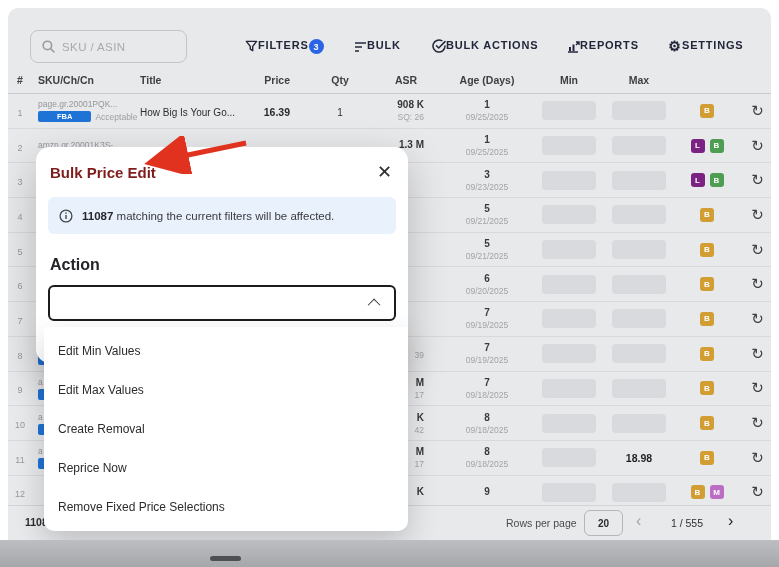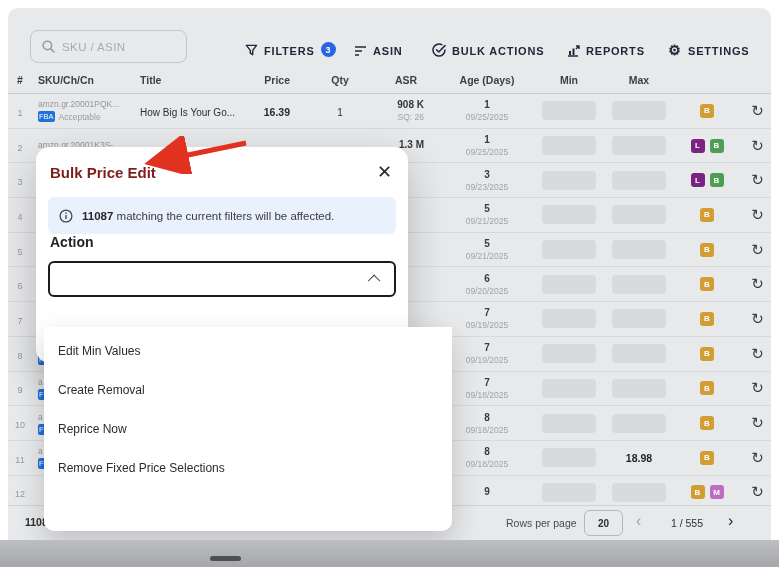--- a/index.html
+++ b/index.html
@@ -10,22 +10,22 @@
   .band { position:absolute; left:0; top:540px; width:779px; height:27px;
     background:linear-gradient(#bcbec1,#a5a7aa); }
   .home-pill { position:absolute; left:210px; top:556px; width:31px; height:5px;
     border-radius:3px; background:#4d4f52; }
 
   
   .search-box { position:absolute; left:22px; top:22px; width:157px; height:33px;
     border:1.5px solid #c3c5c8; border-radius:8px; display:flex; align-items:center;
     padding:0 10px; gap:7px; color:#a3a5a8; }
   .search-box .ph { font-size:11.5px; letter-spacing:.4px; color:#a8aaad; }
-  .tb-btn { position:absolute; top:31px; height:18px; display:flex; align-items:flex-end;
-    gap:6px; color:#23263a; font-size:11px; font-weight:700; letter-spacing:.8px; cursor:default; }
+  .tb-btn { position:absolute; top:31px; height:18px; display:flex; align-items:flex-start;
+    gap:0; color:#23263a; font-size:11px; font-weight:700; letter-spacing:.8px; cursor:default; }
   .tb-icon { display:inline-flex; width:14px; height:14px; align-items:center; justify-content:center; }
   .count-badge { width:15px; height:15px; border-radius:50%; background:#2b63e6; color:#fff;
     font-size:9px; font-weight:700; display:flex; align-items:center; justify-content:center; letter-spacing:0; }
   .gear-glyph { font-size:14px; line-height:1; color:#23263a; }
 
   
   .t-head { position:absolute; left:0; top:58px; width:763px; height:28px; display:flex;
     align-items:center; border-bottom:1px solid #c9cacd; font-size:10.5px; font-weight:700; color:#3d3f42; }
   .rows-wrap { position:absolute; left:0; top:86px; width:763px; }
   .t-row { display:flex; align-items:center; height:34.7px; border-bottom:1px solid #d8d9dc; }
@@ -33,21 +33,21 @@
   .c-title{width:124px; padding-left:10px;} .c-price{width:50px; text-align:right; padding-right:14px;}
   .c-qty{width:72px; text-align:center;} .c-asr{width:60px;}
   .c-age{width:102px; text-align:center;} .c-min{width:62px;} .c-gap{width:8px;} .c-max{width:62px;}
   .c-badges{width:74px; display:flex; justify-content:center; gap:5px;}
   .c-refresh{width:27px; text-align:center;}
   .t-head .c-asr{text-align:center;} .t-head .c-min,.t-head .c-max{text-align:center;}
   .t-row .c-asr{text-align:right; padding-right:12px;}
   .row-num{ font-size:9px; color:#96989b; }
   .sku-l1{ font-size:8.5px; color:#94969a; white-space:nowrap; overflow:hidden; }
   .sku-l2{ display:flex; align-items:center; gap:4px; margin-top:2px; }
-  .fba-badge{ font-size:7.5px; font-weight:400; color:#fff; border-radius:2px; padding:1px 1px; line-height:1.2; }
+  .fba-badge{ font-size:7.5px; font-weight:700; color:#fff; border-radius:2px; padding:1px 19px; line-height:1.2; }
   .cond{ font-size:8.5px; color:#9b9da0; }
   .cell-main{ font-size:10px; color:#2e2f31; white-space:nowrap; overflow:hidden; }
   .price-txt{ font-size:10.5px; font-weight:600; color:#2a2b2d; }
   .asr-main{ font-size:10px; font-weight:700; color:#353638; }
   .sub-txt{ font-size:8.5px; color:#a2a4a7; margin-top:2px; }
   .age-main{ font-size:10px; font-weight:600; color:#3a3b3d; }
   .pill{ width:54px; height:19px; margin:0 auto; background:#d9dadd; border-radius:4px; }
   .maxval{ display:block; text-align:center; font-size:10.5px; font-weight:700; color:#1f2022; }
   .mini-badge{ width:14px; height:14px; border-radius:3px; color:#fff; font-size:8px; font-weight:700;
     display:flex; align-items:center; justify-content:center; }
@@ -67,26 +67,26 @@
 
   
   .modal{ position:absolute; left:28px; top:139px; width:372px; height:216px; background:#fff;
     border-radius:14px; box-shadow:0 14px 40px rgba(0,0,0,.22); z-index:10; padding:0 12px; }
   .modal-head{ display:flex; align-items:center; justify-content:space-between; padding:16px 2px 0 2px; }
   .modal-title{ font-size:15px; font-weight:700; color:#7f1d1d; }
   .close-x{ font-size:18px; color:#2b2c2e; line-height:1; cursor:default; padding:0 2px; }
   .info-banner{ margin-top:16px; height:37px; border-radius:6px; display:flex; align-items:center;
     gap:9px; padding:0 11px; font-size:11.5px; color:#3a3b3e; }
   .info-count{ font-weight:700; color:#26272a; }
-  .action-label{ font-size:14px; font-weight:600; color:#232427; padding-left:2px; }
+  .action-label{ margin-top:22px; font-size:16px; font-weight:600; color:#232427; padding-left:2px; }
   .action-select{ margin-top:11px; height:36px; border:2px solid #1b1c1e; border-radius:6px;
     background:#fff; display:flex; align-items:center; justify-content:flex-end; padding:0 14px; }
   .chev-up{ width:9px; height:9px; border-left:1.7px solid #3a3b3d; border-top:1.7px solid #3a3b3d;
     transform:rotate(45deg) translateY(2px); }
-  .options-panel{ position:absolute; left:36px; top:319px; width:408px; height:204px; background:#fff;
+  .options-panel{ position:absolute; left:36px; top:319px; width:364px; height:204px; background:#fff;
     border-radius:0 0 10px 10px; box-shadow:0 12px 30px rgba(0,0,0,.18); z-index:12; padding-top:4px; }
   .option{ height:39px; display:flex; align-items:center; padding-left:14px; font-size:12px; color:#2a2b2d; cursor:default; }
   .arrow-svg{ position:absolute; left:140px; top:136px; z-index:20; pointer-events:none; }
 </style>
 </head>
 <body>
 
 <div class="screen">
 
   <div class="search-box">
@@ -110,21 +110,21 @@
   </div>
 
   <div class="tb-btn" style="left:345px;">
     <span class="tb-icon">
       <svg width="13" height="12" viewBox="0 0 13 12">
           <line x1="1" y1="3" x2="12" y2="3" stroke="#23263a" stroke-width="1.6"></line>
           <line x1="1" y1="7" x2="8" y2="7" stroke="#23263a" stroke-width="1.6"></line>
           <line x1="1" y1="11" x2="5" y2="11" stroke="#23263a" stroke-width="1.6"></line>
         </svg>
     </span>
-    <span>ASIN</span>
+    <span>BULK</span>
   </div>
 
   <div class="tb-btn" style="left:424px;">
     <span class="tb-icon">
       <svg width="14" height="14" viewBox="0 0 14 14">
           <path d="M13 7 a6 6 0 1 1 -3.2 -5.3" fill="none" stroke="#23263a" stroke-width="1.5" stroke-linecap="round"></path>
           <path d="M4.5 6.8 l2.2 2.2 L13 2.6" fill="none" stroke="#23263a" stroke-width="1.5" stroke-linecap="round" stroke-linejoin="round"></path>
         </svg>
     </span>
     <span>BULK ACTIONS</span>
@@ -159,21 +159,21 @@
     <div class="c-gap"></div>
     <div class="c-max">Max</div>
     <div class="c-badges"></div>
     <div class="c-refresh"></div>
   </div>
 
   <div class="rows-wrap">
       <div class="t-row">
         <div class="c-num"><span class="row-num">1</span></div>
         <div class="c-sku">
-          <div class="sku-l1">amzn.gr.20001PQK...</div>
+          <div class="sku-l1">page.gr.20001PQK...</div>
           <div class="sku-l2">
             <span class="fba-badge" style="background: rgb(31, 114, 214);">FBA</span>
             <span class="cond">Acceptable</span>
           </div>
         </div>
         <div class="c-title"><span class="cell-main">How Big Is Your Go...</span></div>
         <div class="c-price"><span class="price-txt">16.39</span></div>
         <div class="c-qty"><span class="cell-main">1</span></div>
         <div class="c-asr">
           <div class="asr-main">908 K</div>
@@ -556,20 +556,21 @@
     </div>
     <div class="action-label">Action</div>
     <div class="action-select">
       <span></span>
       <span class="chev-up"></span>
     </div>
   </div>
 
   <div class="options-panel">
       <div class="option">Edit Min Values</div>
+      <div class="option">Edit Max Values</div>
       <div class="option">Create Removal</div>
       <div class="option">Reprice Now</div>
       <div class="option">Remove Fixed Price Selections</div>
     </div>
 
 </div>
 
 <div class="band"></div>
 <div class="home-pill"></div>
 

